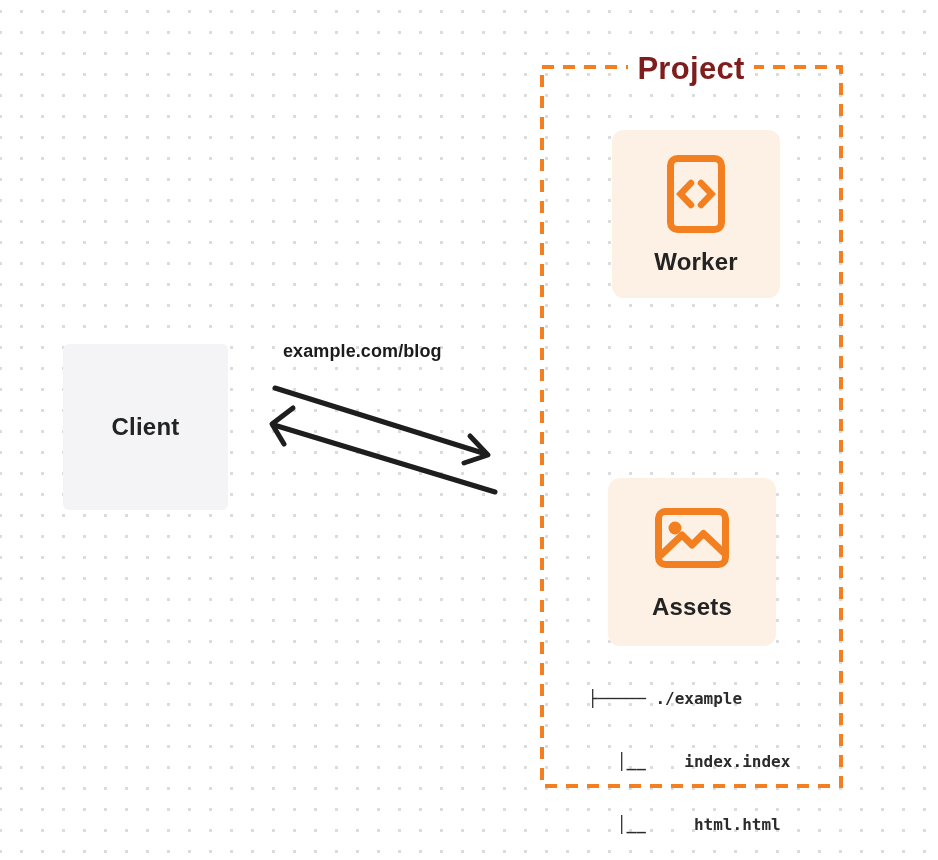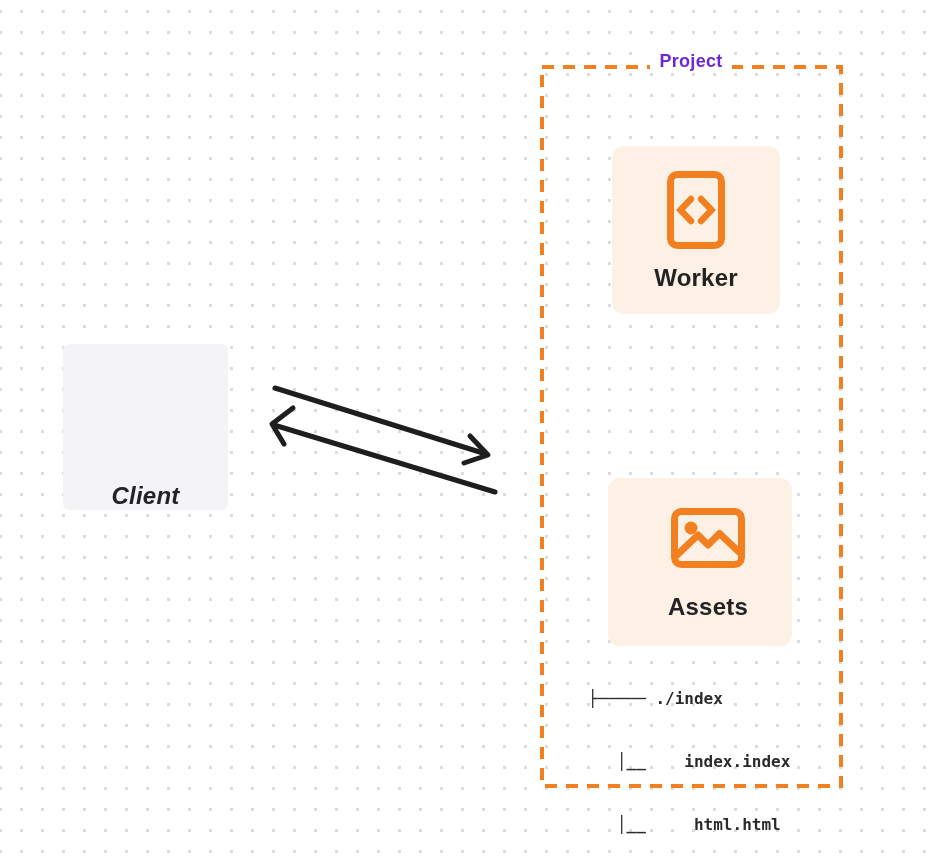--- a/index.html
+++ b/index.html
@@ -18,23 +18,22 @@
     background-size: 21px 21px;
     background-position: 11px 1px;
   }
   .client-box {
     position: absolute;
     left: 63px; top: 344px;
     width: 165px; height: 166px;
     background: #f4f4f6;
     border-radius: 6px;
     display: flex;
-    align-items: flex-end;
+    align-items: center;
     justify-content: center;
-    font-style: italic;
   }
   .client-box span {
     font-size: 24px;
     font-weight: 700;
     color: #222325;
     letter-spacing: 0.2px;
   }
   .request-label {
     position: absolute;
     left: 283px; top: 341px;
@@ -52,36 +51,36 @@
   .project-label-wrap {
     position: absolute;
     left: 540px; top: 51px;
     width: 302px;
     text-align: center;
   }
   .project-label-wrap span {
     display: inline-block;
     background: #ffffff;
     padding: 0 9px;
-    font-size: 18px;
+    font-size: 31px;
     font-weight: 700;
-    color: #6d28d9;
+    color: #7f1d1d;
     letter-spacing: 0.3px;
   }
   .card {
     position: absolute;
     width: 168px; height: 168px;
     background: #fcf1e4;
     border-radius: 12px;
     display: flex;
     flex-direction: column;
     align-items: center;
   }
-  .worker-card { left: 612px; top: 130px; margin-top: 16px; }
-  .assets-card { left: 608px; top: 478px; padding-left: 16px; }
+  .worker-card { left: 612px; top: 130px; }
+  .assets-card { left: 608px; top: 478px; }
   .worker-card .icon { margin-top: 25px; }
   .assets-card .icon { margin-top: 30px; }
   .card-label {
     font-size: 24px;
     font-weight: 700;
     color: #232323;
     letter-spacing: 0.2px;
   }
   .worker-card .card-label { margin-top: 15px; }
   .assets-card .card-label { margin-top: 25px; }
@@ -98,41 +97,42 @@
 </style>
 </head>
 <body>
 
 <div class="canvas">
 
   <div class="client-box">
     <span>Client</span>
   </div>
 
+  <div class="request-label">example.com/blog</div>
 
   <div class="card worker-card">
     <svg class="icon" width="58" height="78" viewBox="0 0 58 78" fill="none">
       <rect x="3.5" y="3.5" width="51" height="71" rx="7" stroke="#F38020" stroke-width="7"></rect>
       <polyline points="24,28 13.5,39 24,50" stroke="#F38020" stroke-width="6.5" stroke-linecap="round" fill="none"></polyline>
       <polyline points="34,28 44.5,39 34,50" stroke="#F38020" stroke-width="6.5" stroke-linecap="round" fill="none"></polyline>
     </svg>
     <div class="card-label">Worker</div>
   </div>
 
   <div class="card assets-card">
     <svg class="icon" width="74" height="60" viewBox="0 0 74 60" fill="none">
       <rect x="3.5" y="3.5" width="67" height="53" rx="7" stroke="#F38020" stroke-width="7"></rect>
       <circle cx="20" cy="20" r="6.5" fill="#F38020"></circle>
       <path d="M6 47 L27 27 L37 37 L48.5 25.5 L68 44" stroke="#F38020" stroke-width="7" stroke-linejoin="round" stroke-linecap="round" fill="none"></path>
     </svg>
     <div class="card-label">Assets</div>
   </div>
 
   <div class="file-tree">
-    <div>├───── ./index</div>
+    <div>├───── ./example</div>
     <div>   │__    index.index</div>
     <div>   │__     html.html</div>
     
   </div>
 
   <svg class="overlay" width="938" height="860" viewBox="0 0 938 860" fill="none">
     <rect x="542" y="67" width="299" height="719" stroke="#F38020" stroke-width="4" stroke-dasharray="12 9" fill="none"></rect>
     <g stroke="#1e1e1e" stroke-width="5" stroke-linecap="round" stroke-linejoin="round">
       <line x1="275" y1="388" x2="486" y2="454"></line>
       <polyline points="470,436 488,455 464,463" fill="none"></polyline>

